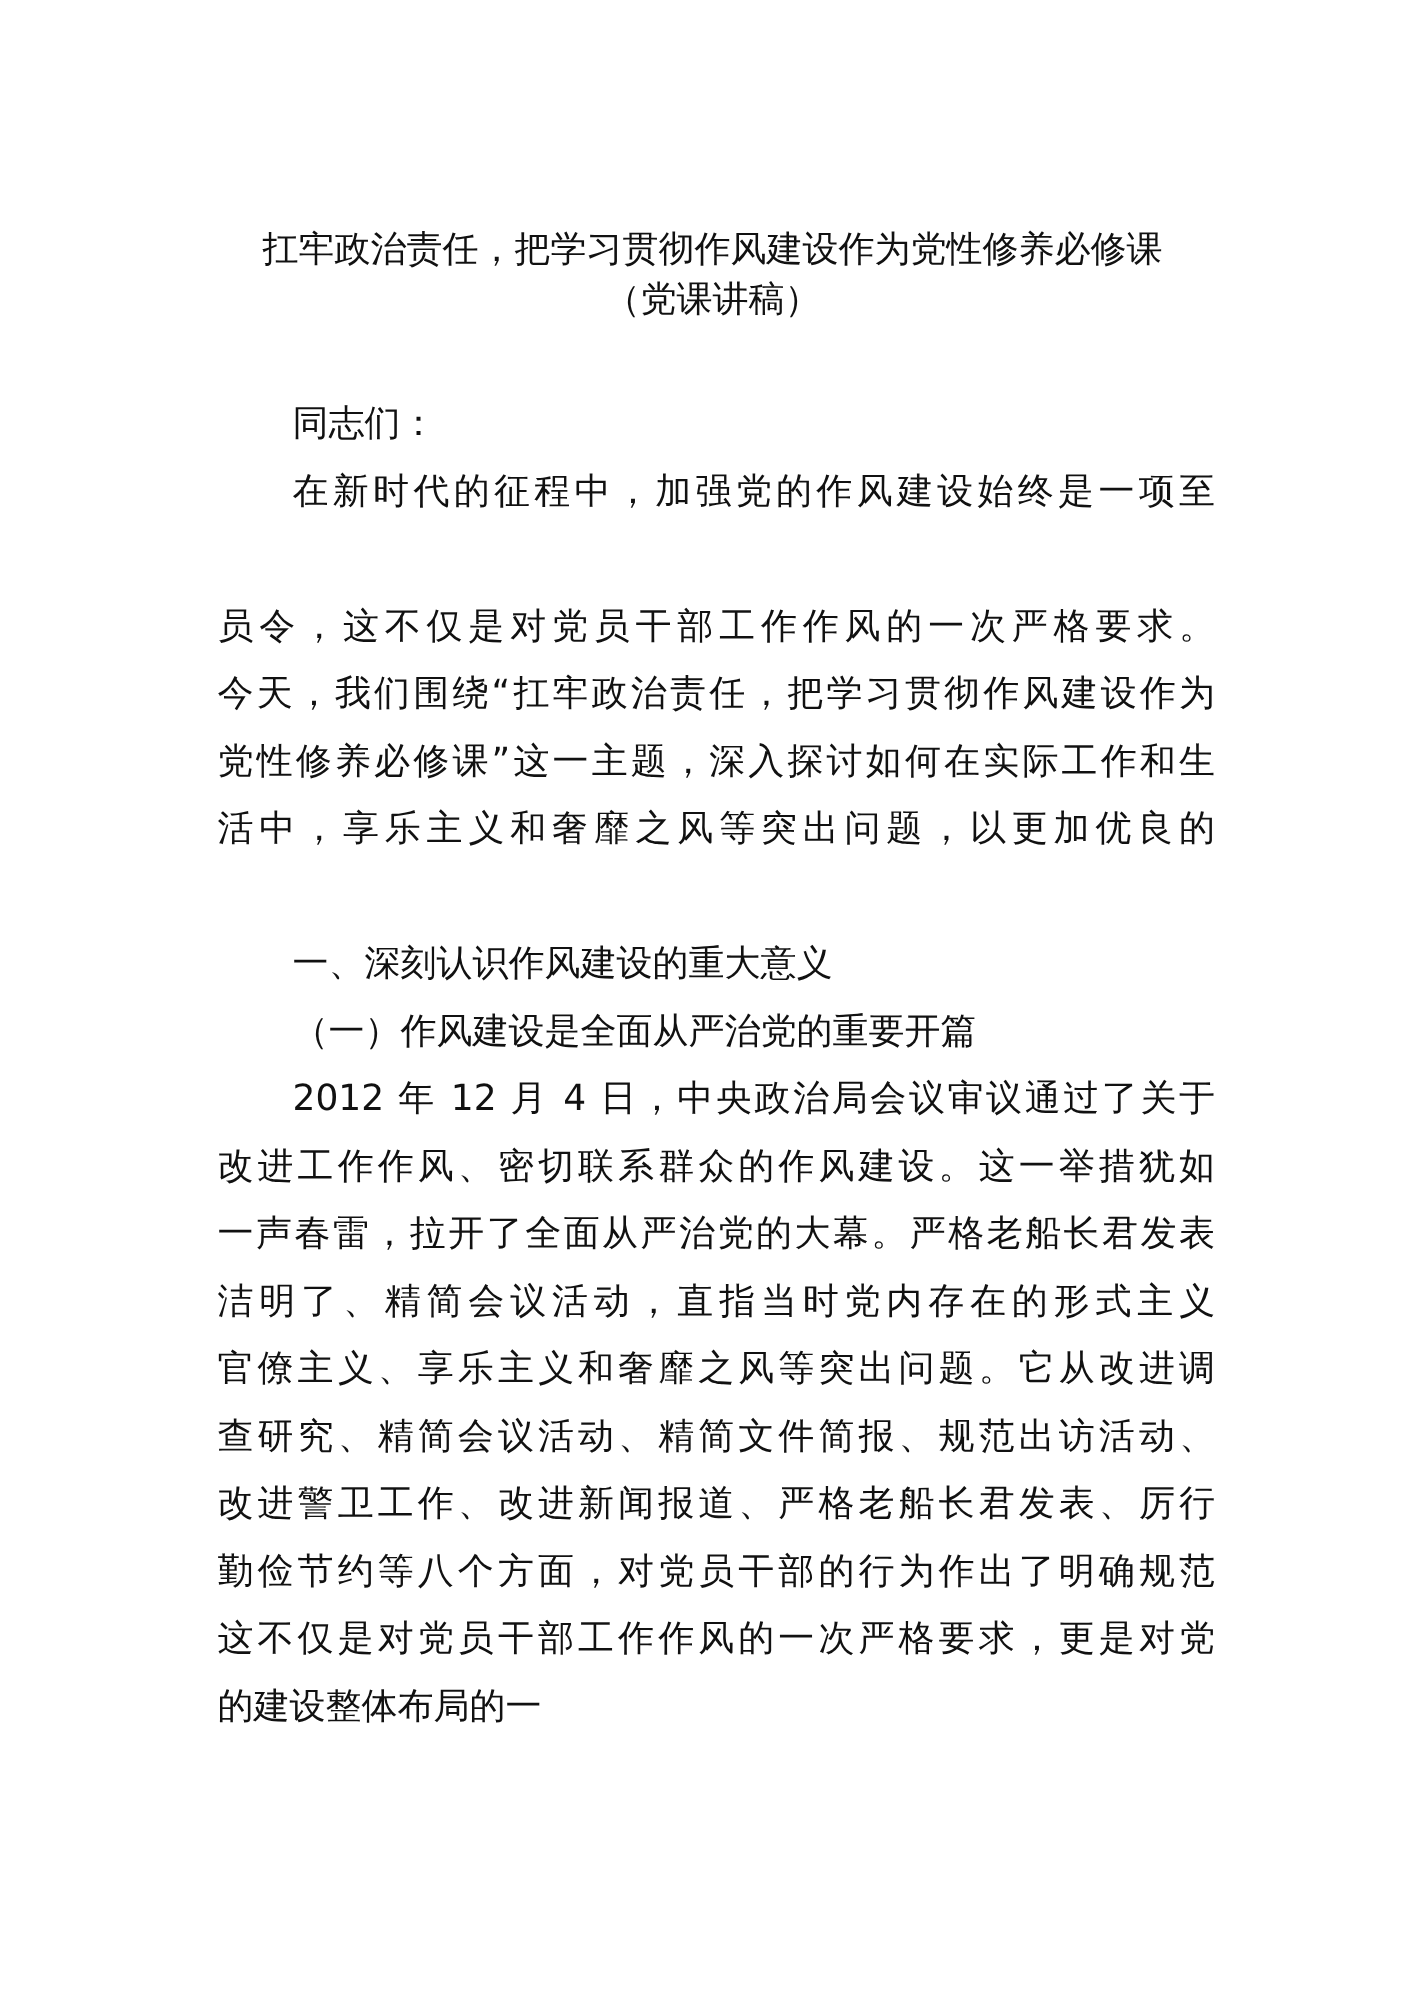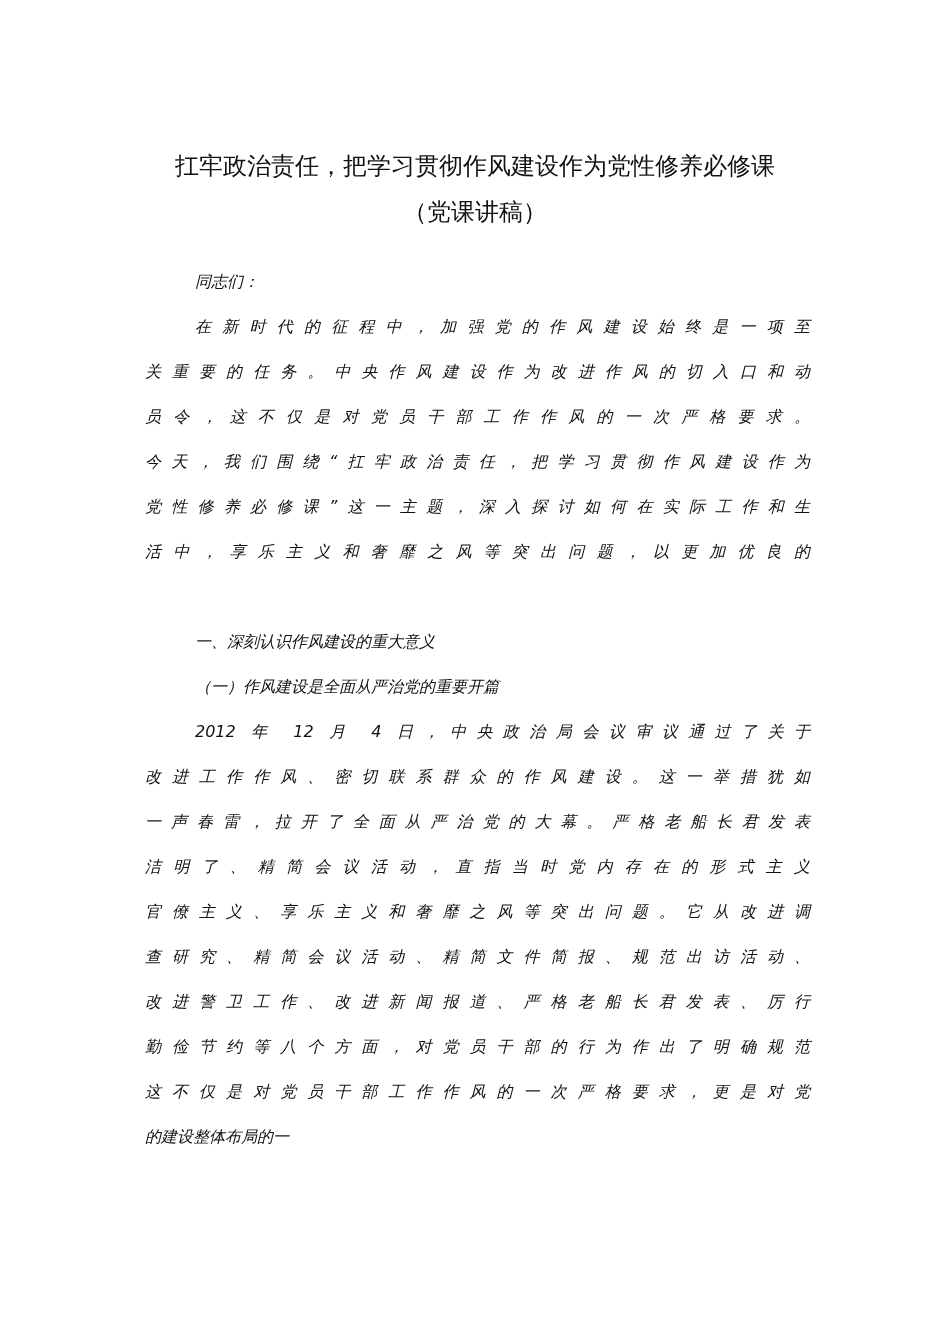--- a/index.html
+++ b/index.html
@@ -1,34 +1,33 @@
 <!DOCTYPE html>
 <html><head>
 <meta charset="utf-8">
 <style>
   html, body { margin: 0; padding: 0; background: #ffffff; }
   body { width: 950px; height: 1344px; position: relative; overflow: hidden;
          font-family: "DejaVu Sans", "Liberation Sans", sans-serif; color: #111111; }
   .page { position: absolute; left: 0; top: 0; width: 950px; height: 1344px; border-radius: 11px; }
   .title { position: absolute; left: 0; width: 950px; text-align: center; font-size: 24px; line-height: 30px; white-space: nowrap; }
-  .line { position: absolute; left: 145px; width: 665px; font-size: 16px; line-height: 30px; white-space: nowrap; text-align: justify; text-align-last: justify; font-style: italic; }
+  .line { position: absolute; left: 145px; width: 665px; font-size: 24px; line-height: 30px; white-space: nowrap; text-align: justify; text-align-last: justify; }
   .line.last { text-align-last: left; }
   .indent { left: 195px; width: 615px; }
 </style>
 </head>
 <body>
 
 <div class="page">
   <div class="title" style="top:151px">扛牢政治责任，把学习贯彻作风建设作为党性修养必修课</div>
-  <div class="title" style="top:197px">（党课讲稿）</div>
+  <div class="title" style="top:184px">（党课讲稿）</div>
 
   <div class="line last indent" style="top:267px">同志们：</div>
 
   <div class="line indent" style="top:312px">在新时代的征程中，加强党的作风建设始终是一项至</div>
-  <div class="line" style="top:357px">关重要的任务。中央作风建设作为改进作风的切入口和动</div>
   <div class="line" style="top:402px">员令，这不仅是对党员干部工作作风的一次严格要求。</div>
   <div class="line" style="top:492px">党性修养必修课”这一主题，深入探讨如何在实际工作和生</div>
   <div class="line" style="top:447px">今天，我们围绕“扛牢政治责任，把学习贯彻作风建设作为</div>
   <div class="line" style="top:537px">活中，享乐主义和奢靡之风等突出问题，以更加优良的</div>
 
   <div class="line last indent" style="top:672px">（一）作风建设是全面从严治党的重要开篇</div>
   <div class="line last indent" style="top:627px">一、深刻认识作风建设的重大意义</div>
 
   <div class="line indent" style="top:717px">2012 年 12 月 4 日，中央政治局会议审议通过了关于</div>
   <div class="line" style="top:762px">改进工作作风、密切联系群众的作风建设。这一举措犹如</div>

